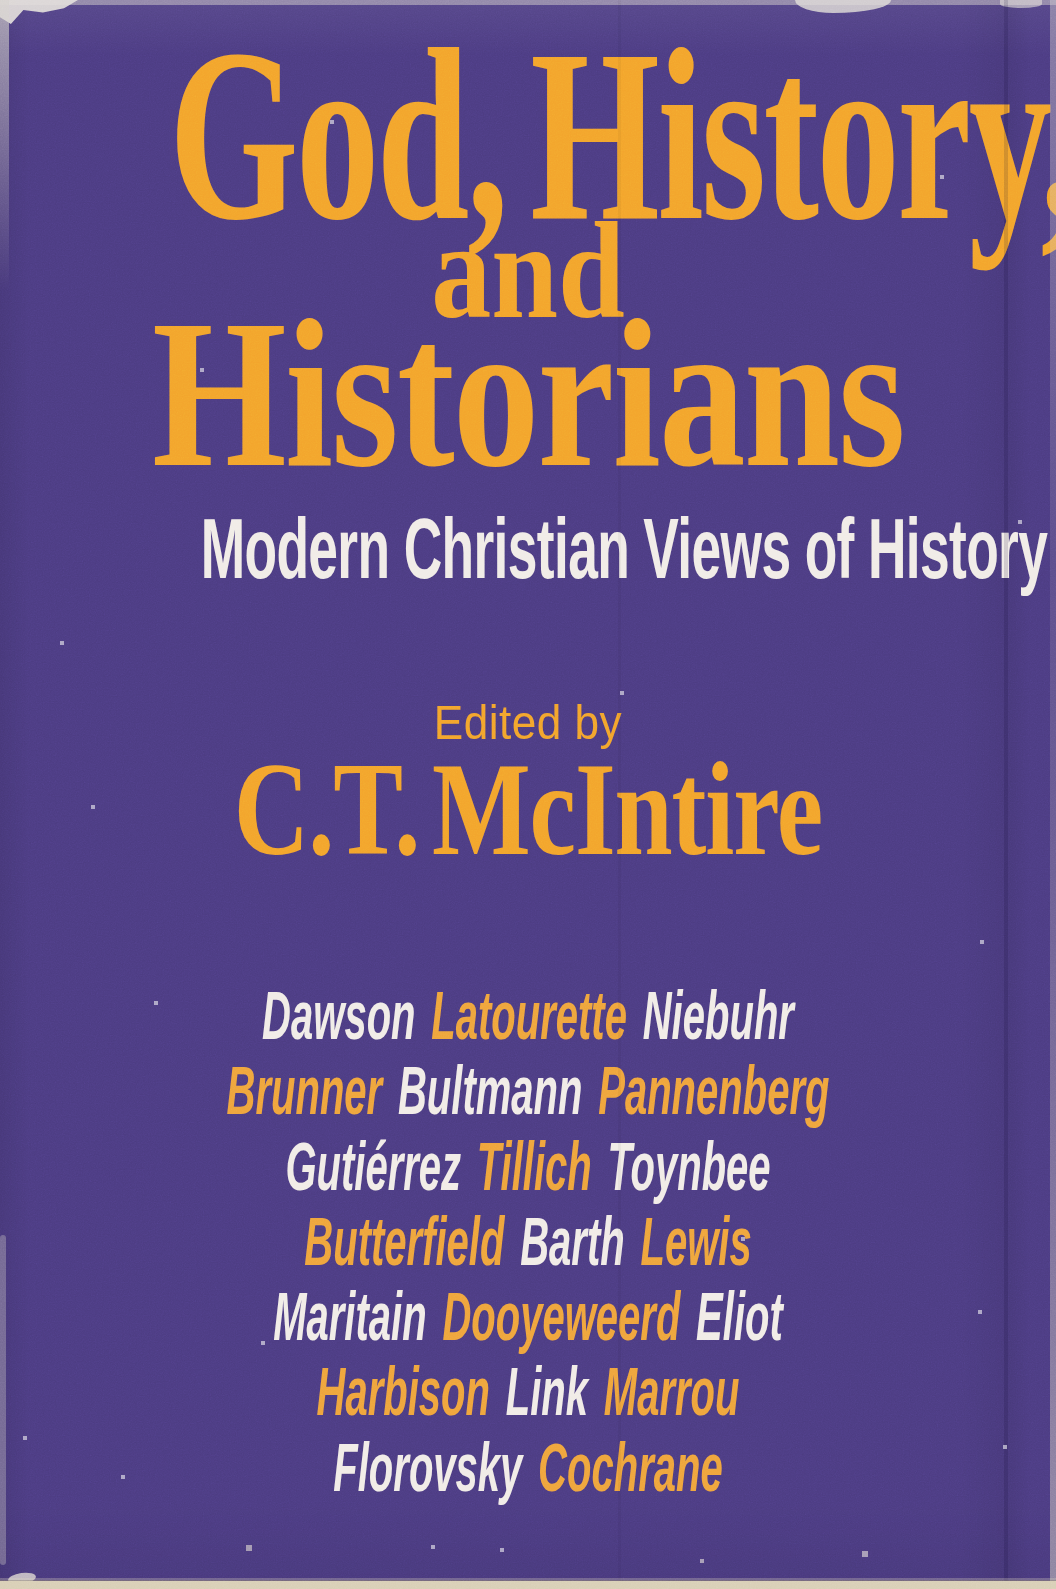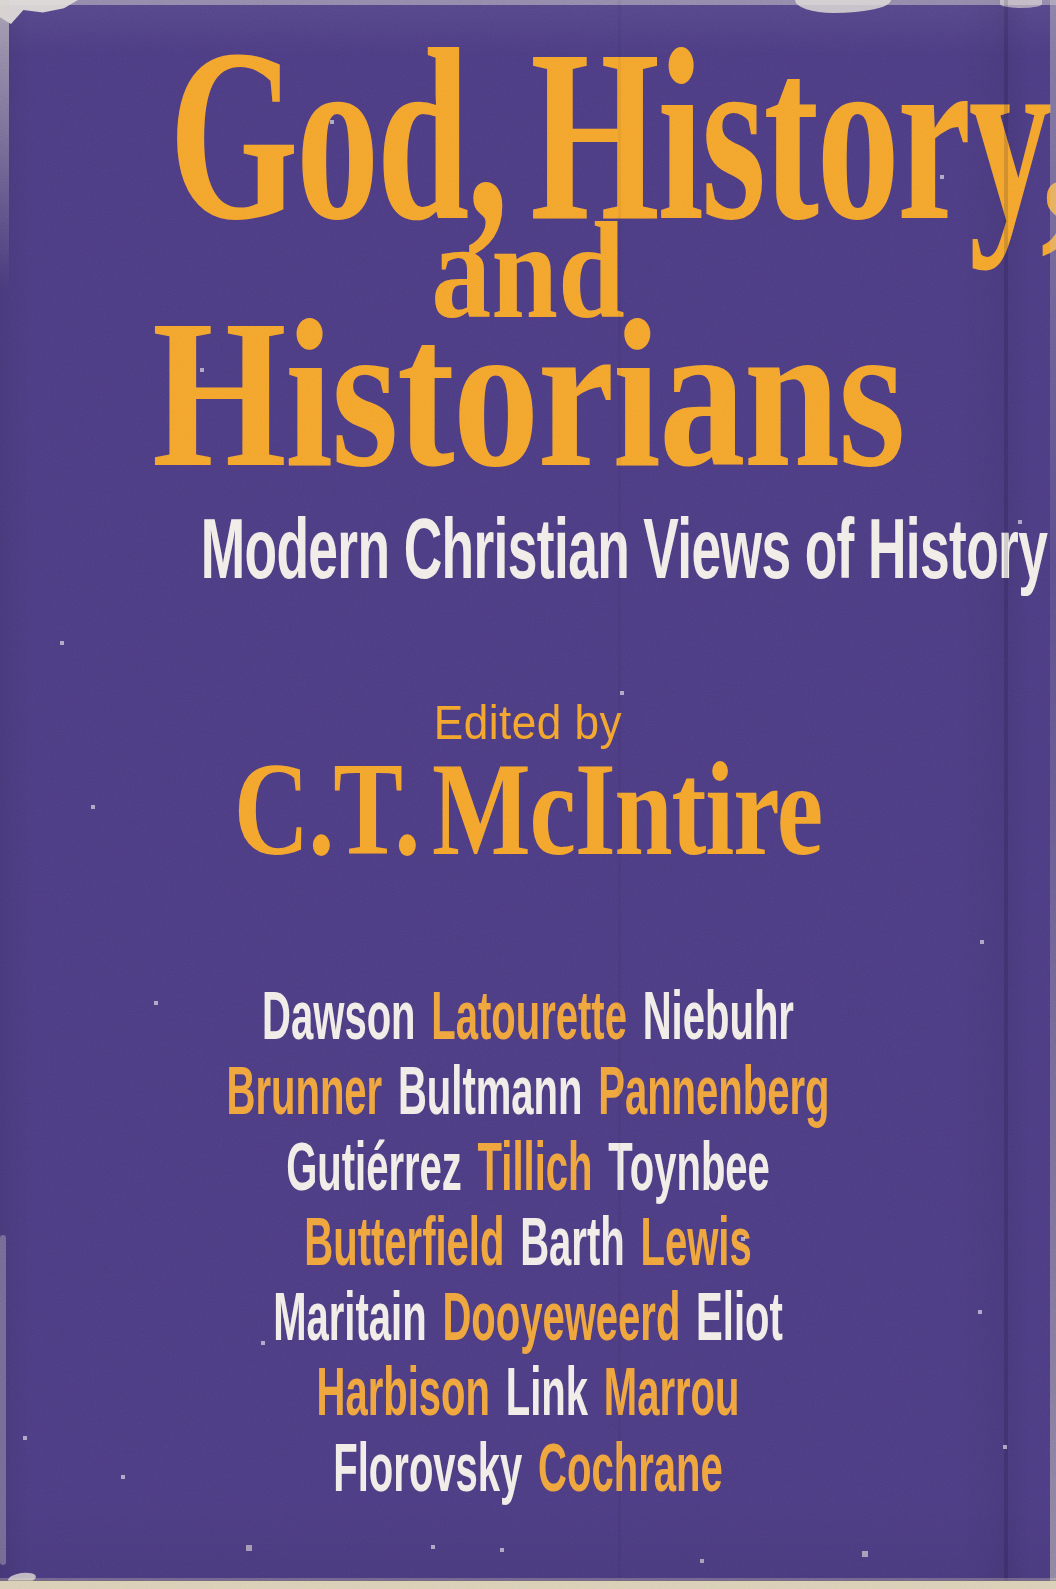--- a/index.html
+++ b/index.html
@@ -26,21 +26,21 @@
       color:var(--orange,#f3a42c);transform:scaleX(.87);}
   .t3{top:289px;font-family:"Liberation Serif",serif;font-size:211px;
       color:var(--orange,#f3a42c);transform:scaleX(.82);letter-spacing:-.01em;}
   .subtitle{top:505px;font-size:86px;color:var(--white,#f1ece7);
       transform:scaleX(.62);letter-spacing:-1px;}
   .edited-by{top:699px;font-size:48px;font-weight:normal;
       color:var(--orange,#f3a42c);transform:scaleX(.92);letter-spacing:.5px;}
   .editor{top:742px;font-family:"Liberation Serif",serif;font-size:134px;
       color:var(--orange,#f3a42c);transform:scaleX(.78);word-spacing:-16px;letter-spacing:-.01em;}
   
-  .authors{position:absolute;top:978px;left:0;width:100%;}
+  .authors{position:absolute;top:978px;left:0;width:100%;font-style:italic;}
   .author-row{
     width:100%;text-align:center;white-space:nowrap;
     height:75.3px;line-height:75.3px;
     font-size:69px;font-weight:bold;
     transform:scaleX(.58);word-spacing:8px;letter-spacing:0;
   }
   .c-white{color:var(--white,#f1ece7);}
   .c-orange{color:var(--orange_soft,#efa43c);}
   
   .artifact{position:absolute;pointer-events:none;}

